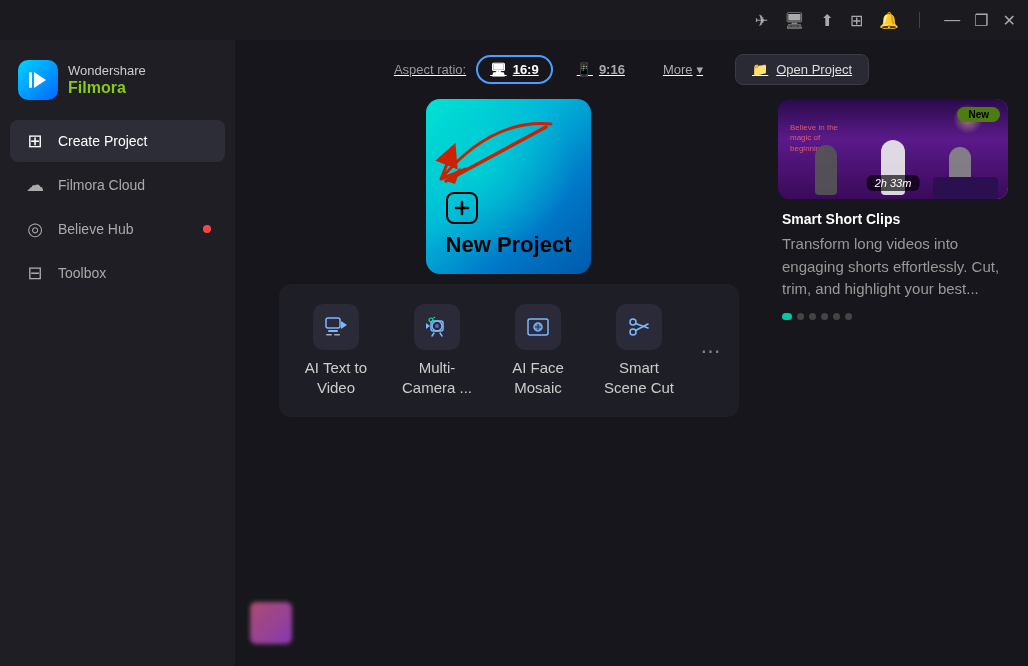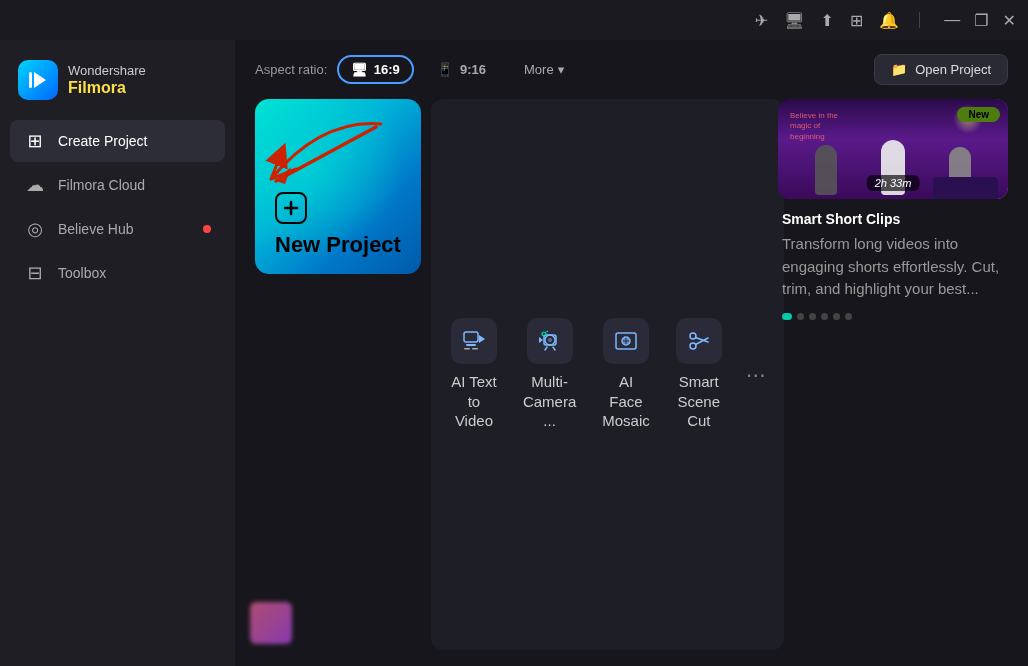--- a/index.html
+++ b/index.html
@@ -49,21 +49,21 @@
       flex-direction: column;
     }
     .logo-brand {
       font-size: 13px;
       color: #ccc;
       line-height: 1.2;
     }
     .logo-product {
       font-size: 16px;
       font-weight: 700;
-      color: #fde047;
+      color: #84cc16;
     }
 
     .sidebar-nav {
       display: flex;
       flex-direction: column;
       gap: 2px;
       padding: 0 10px;
     }
     .nav-item {
       display: flex;
@@ -100,23 +100,24 @@
       background: #16161c;
       display: flex;
       flex-direction: column;
       overflow: hidden;
     }
 
     
     .top-bar {
       display: flex;
       align-items: center;
-      justify-content: space-between;
+      justify-content: center;
       padding: 14px 20px;
       gap: 18px;
+      text-decoration: underline;
     }
     .aspect-ratio-area {
       display: flex;
       align-items: center;
       gap: 10px;
     }
     .aspect-label {
       color: #999;
       font-size: 13px;
     }
@@ -171,23 +172,24 @@
       display: flex;
       gap: 16px;
       padding: 0 20px 16px 20px;
       flex: 1;
       overflow: hidden;
     }
 
     
     .left-panel {
       display: flex;
-      flex-direction: row;
+      flex-direction: column;
       gap: 10px;
       flex: 1;
+      align-items: center;
     }
 
     
     .new-project-card {
       position: relative;
       height: 175px;
       border-radius: 14px;
       background: linear-gradient(135deg, #00e5d4 0%, #00b4d8 40%, #0077c8 70%, #005aaa 100%);
       cursor: pointer;
       display: flex;
@@ -583,21 +585,21 @@
         </div>
       </div>
 
       <div class="right-panel">
 
         <div class="featured-card">
           <div class="featured-img">
 
             <div style="position:absolute;bottom:0;left:0;right:0;height:100%;background:linear-gradient(to bottom, #2a0a4a 0%, #5a1a8a 40%, #3a0a5a 100%);"></div>
 
-            <div style="position:absolute;top:12px;left:12px;font-size:8px;color:#ff6b6b;opacity:0.8;line-height:1.3;">
+            <div style="position:absolute;top:24px;left:12px;font-size:8px;color:#ff6b6b;opacity:0.8;line-height:1.3;">
               <div>Believe in the</div>
               <div>magic of</div>
               <div>beginning</div>
             </div>
 
             <div style="position:absolute;bottom:0;left:0;right:0;height:60%;display:flex;align-items:flex-end;justify-content:space-around;padding:0 15px 4px;">
               <div style="width:22px;height:50px;background:#555;border-radius:11px 11px 4px 4px;opacity:0.9;"></div>
               <div style="width:24px;height:55px;background:#eee;border-radius:12px 12px 4px 4px;opacity:0.9;"></div>
               <div style="width:22px;height:48px;background:#888;border-radius:11px 11px 4px 4px;opacity:0.9;"></div>
             </div>

